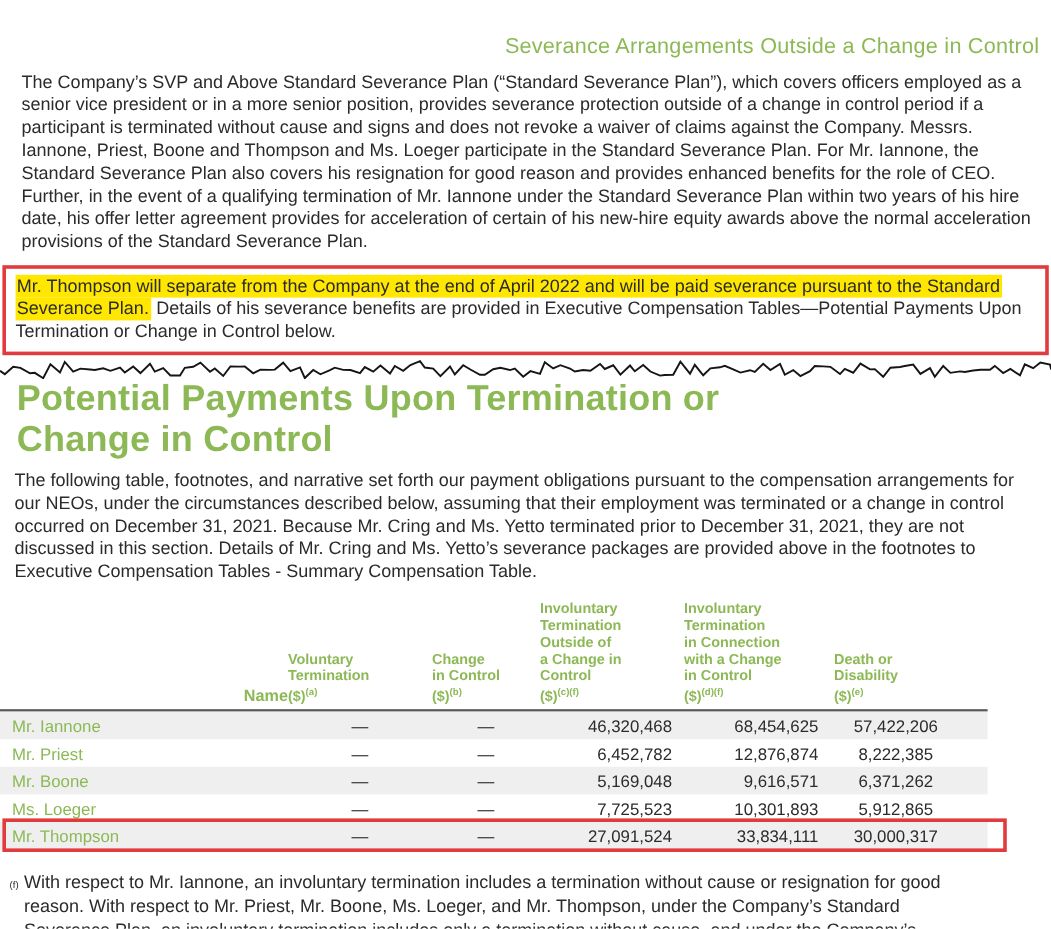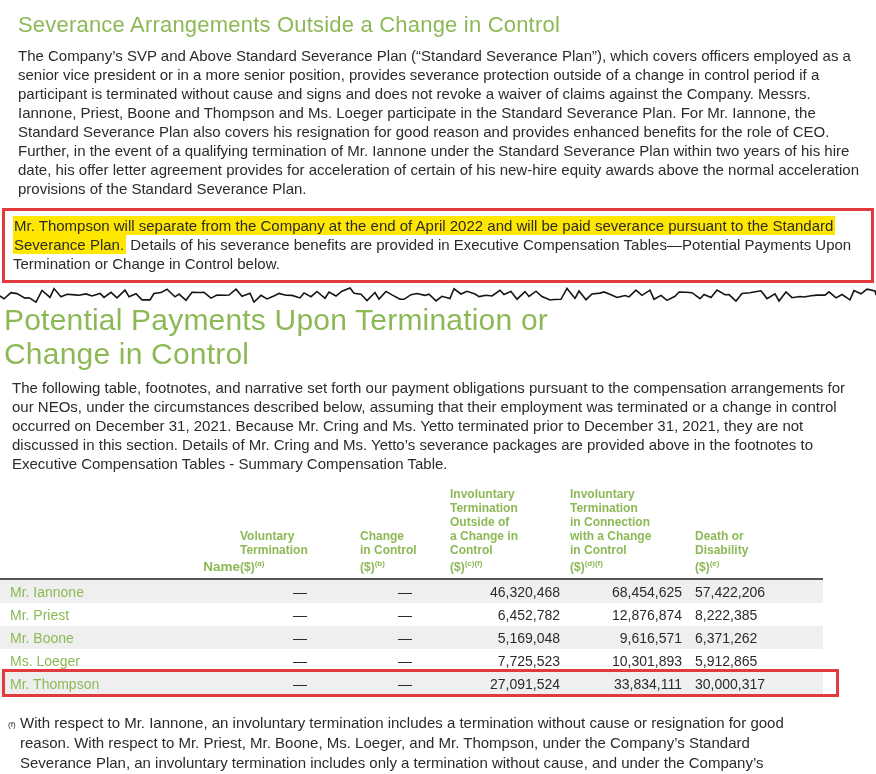--- a/index.html
+++ b/index.html
@@ -11,46 +11,47 @@
     --rule:#55565A;
   }
   *{box-sizing:border-box;margin:0;padding:0;}
   html,body{background:#fff;}
   body{
     width:876px;height:774px;overflow:hidden;position:relative;
     font-family:"Liberation Sans","DejaVu Sans",sans-serif;
     color:var(--ink);
   }
   .h1{
-    margin:12px 10px 0 18px;
-    font-size:22px;line-height:26px;font-weight:500;
+    margin:25px 10px 0 18px;
+    font-size:18px;line-height:26px;font-weight:500;
     color:var(--green);
     letter-spacing:.2px;
+    text-align:right;
   }
   .body-text{
     margin:8px 12px 0 18px;
     font-size:15px;line-height:19px;
   }
   .callout{
     margin:10px 2px 0 2px;
     border:3px solid var(--red);
     padding:5px 8px 7px 8px;
     font-size:15px;line-height:19px;
   }
   .callout mark{
     background:var(--yellow);
     color:inherit;
     padding:1px 2px 1px 1px;
     box-decoration-break:clone;
     -webkit-box-decoration-break:clone;
   }
   .torn{display:block;margin-top:4px;width:876px;height:16px;}
   .h2{
-    margin:0 10px 0 4px;
-    font-size:30px;line-height:34px;font-weight:400;
+    margin:0 10px 0 14px;
+    font-size:30px;line-height:34px;font-weight:700;
     color:var(--green);
     letter-spacing:.2px;
   }
   .body-text2{
     margin:7px 12px 0 12px;
     font-size:15px;line-height:19px;
   }
   .sev-table{
     margin:14px 0 0 0;
     width:823px;
@@ -78,21 +79,21 @@
   .tr{height:23px;align-items:center;position:relative;}
   .tr.stripe{background:var(--stripe);}
   .td-name{
     color:var(--green);font-weight:400;
     padding-left:10px;font-size:14px;
   }
   .td{font-size:14px;}
   .tr > :nth-child(2), .tr > :nth-child(3){text-align:center;}
   .tr > :nth-child(4){text-align:right;padding-right:10px;}
   .tr > :nth-child(5){text-align:right;padding-right:13px;}
-  .tr > :nth-child(6){text-align:left;padding-right:25px;}
+  .tr > :nth-child(6){text-align:center;padding-right:25px;}
   .red-box{
     position:absolute;
     left:2px;right:-16px;top:-3px;bottom:-2px;
     border:3px solid var(--red);
     pointer-events:none;
   }
   .footnote{
     margin:18px 24px 0 8px;
     display:flex;
     font-size:15px;line-height:20px;

